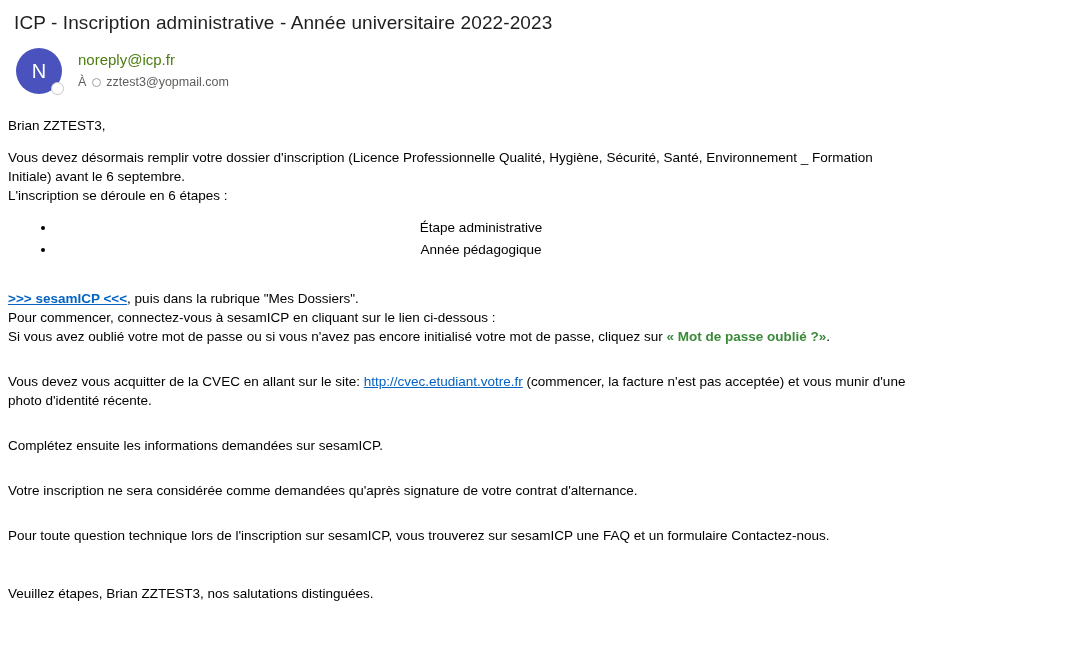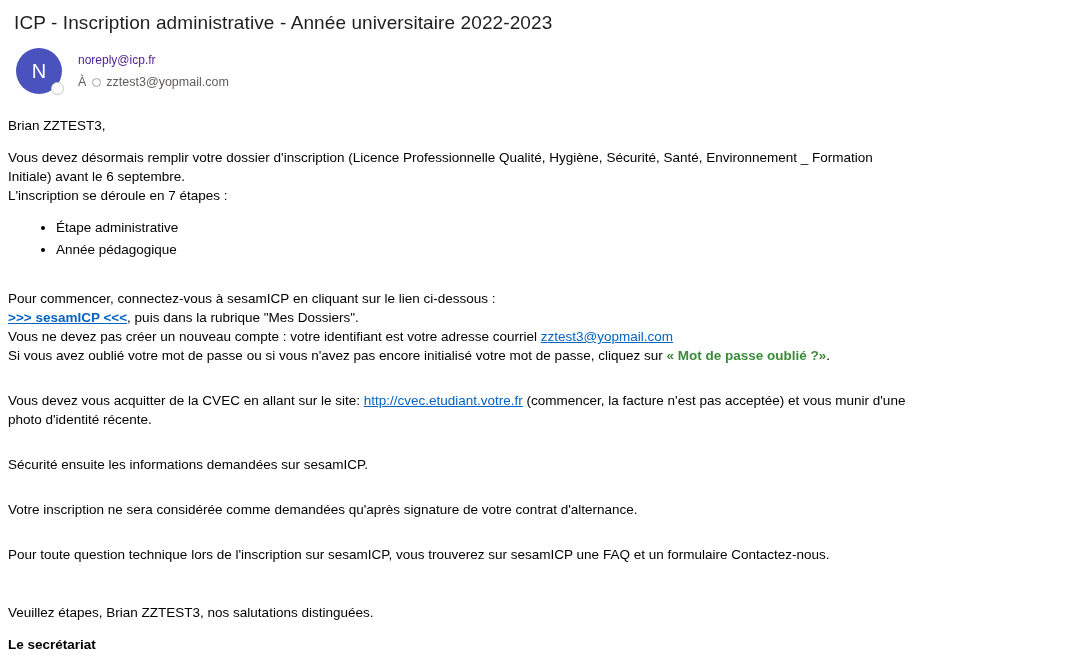--- a/index.html
+++ b/index.html
@@ -59,22 +59,22 @@
     border-radius: 50%;
     background: #ffffff;
     border: 1.5px solid #c8c6c4;
     box-sizing: border-box;
   }
   .sender-meta {
     margin-left: 16px;
     padding-top: 2px;
   }
   .sender-name {
-    font-size: 12px;
-    color: #4c1d95;
+    font-size: 15px;
+    color: #4d7c0f;
     line-height: 20px;
   }
   .recipient-line {
     font-size: 12.5px;
     color: #605e5c;
     line-height: 18px;
     margin-top: 3px;
     display: flex;
     align-items: center;
   }
@@ -102,20 +102,21 @@
   }
   .tight {
     margin-bottom: 0 !important;
   }
   .spacer-lg {
     height: 13px;
   }
   ul.steps {
     margin: 8px 0 30px 0;
     padding-left: 48px;
+    text-align: center;
   }
   ul.steps li {
     margin: 0 0 3px 0;
     line-height: 19px;
   }
   b, .bold { font-weight: normal; }
   a.link {
     color: #0563c1;
     text-decoration: underline;
   }
@@ -154,45 +155,43 @@
         <span>zztest3@yopmail.com</span>
       </div>
     </div>
   </div>
 
   <div class="body">
 
     <p><span>Brian ZZTEST3,</span></p>
 
     <p class="tight"><span>Vous devez désormais remplir votre dossier d'inscription </span><b>(Licence Professionnelle Qualité, Hygiène, Sécurité, Santé, Environnement _ Formation Initiale)</b><span> avant le 6 septembre.</span></p>
-    <p>L'inscription se déroule en 7 étapes :</p>
+    <p>L'inscription se déroule en 6 étapes :</p>
 
     <ul class="steps">
       <li>Étape administrative</li>
       <li>Année pédagogique</li>
     </ul>
 
+    <p class="tight"><a class="sesam-link" href="#">&gt;&gt;&gt; sesamICP &lt;&lt;&lt;</a><span>, puis dans la rubrique "Mes Dossiers".</span></p>
     <p class="tight">Pour commencer, connectez-vous à sesamICP en cliquant sur le lien ci-dessous :</p>
-    <p class="tight"><a class="sesam-link" href="#">&gt;&gt;&gt; sesamICP &lt;&lt;&lt;</a><span>, puis dans la rubrique "Mes Dossiers".</span></p>
-    <p class="tight"><span>Vous ne devez pas créer un nouveau compte : votre identifiant est votre adresse courriel </span><a class="link" href="#">zztest3@yopmail.com</a></p>
     <p><span>Si vous avez oublié votre mot de passe ou si vous n'avez pas encore initialisé votre mot de passe, cliquez sur </span><span class="green">« Mot de passe oublié ?»</span><span>.</span></p>
 
     <div class="spacer-lg"></div>
 
     <p><span>Vous devez vous acquitter de la CVEC en allant sur le site: </span><a class="link" href="#">http://cvec.etudiant.votre.fr</a><span> (commencer, la facture n'est pas acceptée) et vous munir d'une photo d'identité récente.</span></p>
 
     <div class="spacer-lg"></div>
-    <p>Sécurité ensuite les informations demandées sur sesamICP.</p>
+    <p>Complétez ensuite les informations demandées sur sesamICP.</p>
 
     <div class="spacer-lg"></div>
     <p>Votre inscription ne sera considérée comme demandées qu'après signature de votre contrat d'alternance.</p>
 
     <div class="spacer-lg"></div>
     <p>Pour toute question technique lors de l'inscription sur sesamICP, vous trouverez sur sesamICP une FAQ et un formulaire Contactez-nous.</p>
 
     <div class="spacer-lg"></div>
     <div class="spacer-lg"></div>
     <p>Veuillez étapes, Brian ZZTEST3, nos salutations distinguées.</p>
 
-    <p class="signature">Le secrétariat</p>
 
   </div>
 </div>
 
 </body></html>

